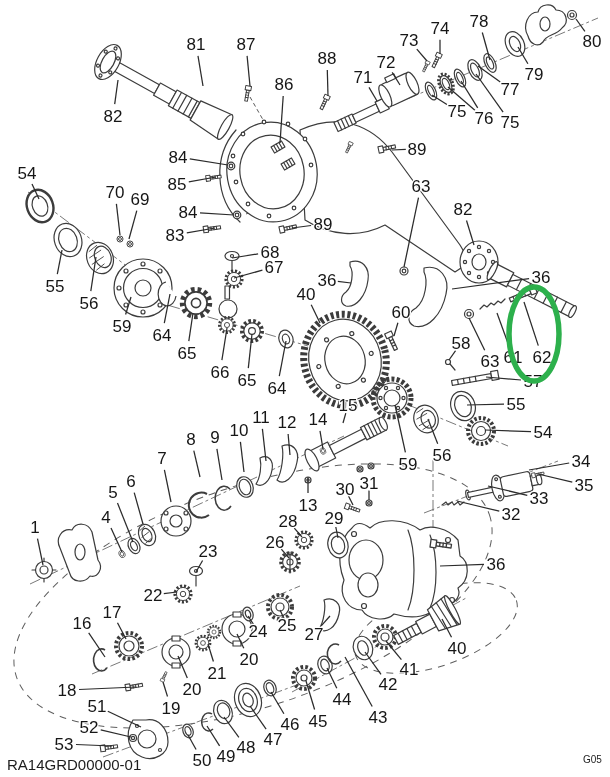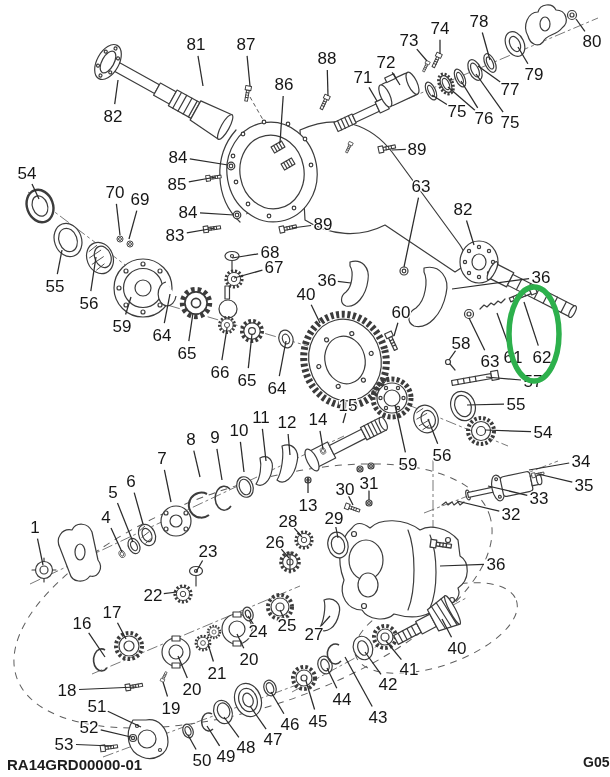--- a/index.html
+++ b/index.html
@@ -10,23 +10,23 @@
   .ln{fill:none;stroke:#3c3c3c;stroke-width:1.2;stroke-linecap:round;stroke-linejoin:round;}
   .fw{fill:#ffffff;stroke:#3c3c3c;stroke-width:1.2;stroke-linejoin:round;}
   .teeth{fill:none;stroke:#3c3c3c;}
   .cl{fill:none;stroke:#6a6a6a;stroke-width:0.9;stroke-dasharray:11,3,3,3;}
   .dsh{fill:none;stroke:#5a5a5a;stroke-width:1;stroke-dasharray:4,3;}
   .ph{fill:none;stroke:#5f5f5f;stroke-width:1;stroke-dasharray:7,6;}
   .hatch{stroke:#3c3c3c;stroke-width:0.8;}
   .callout{font:17px "Liberation Sans",sans-serif;fill:#161616;text-anchor:middle;
            paint-order:stroke;stroke:#ffffff;stroke-width:2.5px;}
   .leader{stroke:#2b2b2b;stroke-width:1.25;fill:none;}
-  .footer-text{position:absolute;color:#1d1d1d;white-space:nowrap;font-weight:bold;}
+  .footer-text{position:absolute;color:#1d1d1d;white-space:nowrap;}
   #drawing-number{left:7px;top:756px;font-size:15px;}
-  #page-code{left:583px;top:754px;font-size:14px;}
+  #page-code{left:583px;top:754px;font-size:10px;}
 </style>
 </head>
 <body>
 
 <div class="canvas">
 
 <svg width="610" height="777" viewBox="0 0 610 777">
   <defs>
     <g id="bolt">
       <rect x="0" y="-1.7" width="14" height="3.4" class="fw"></rect>

